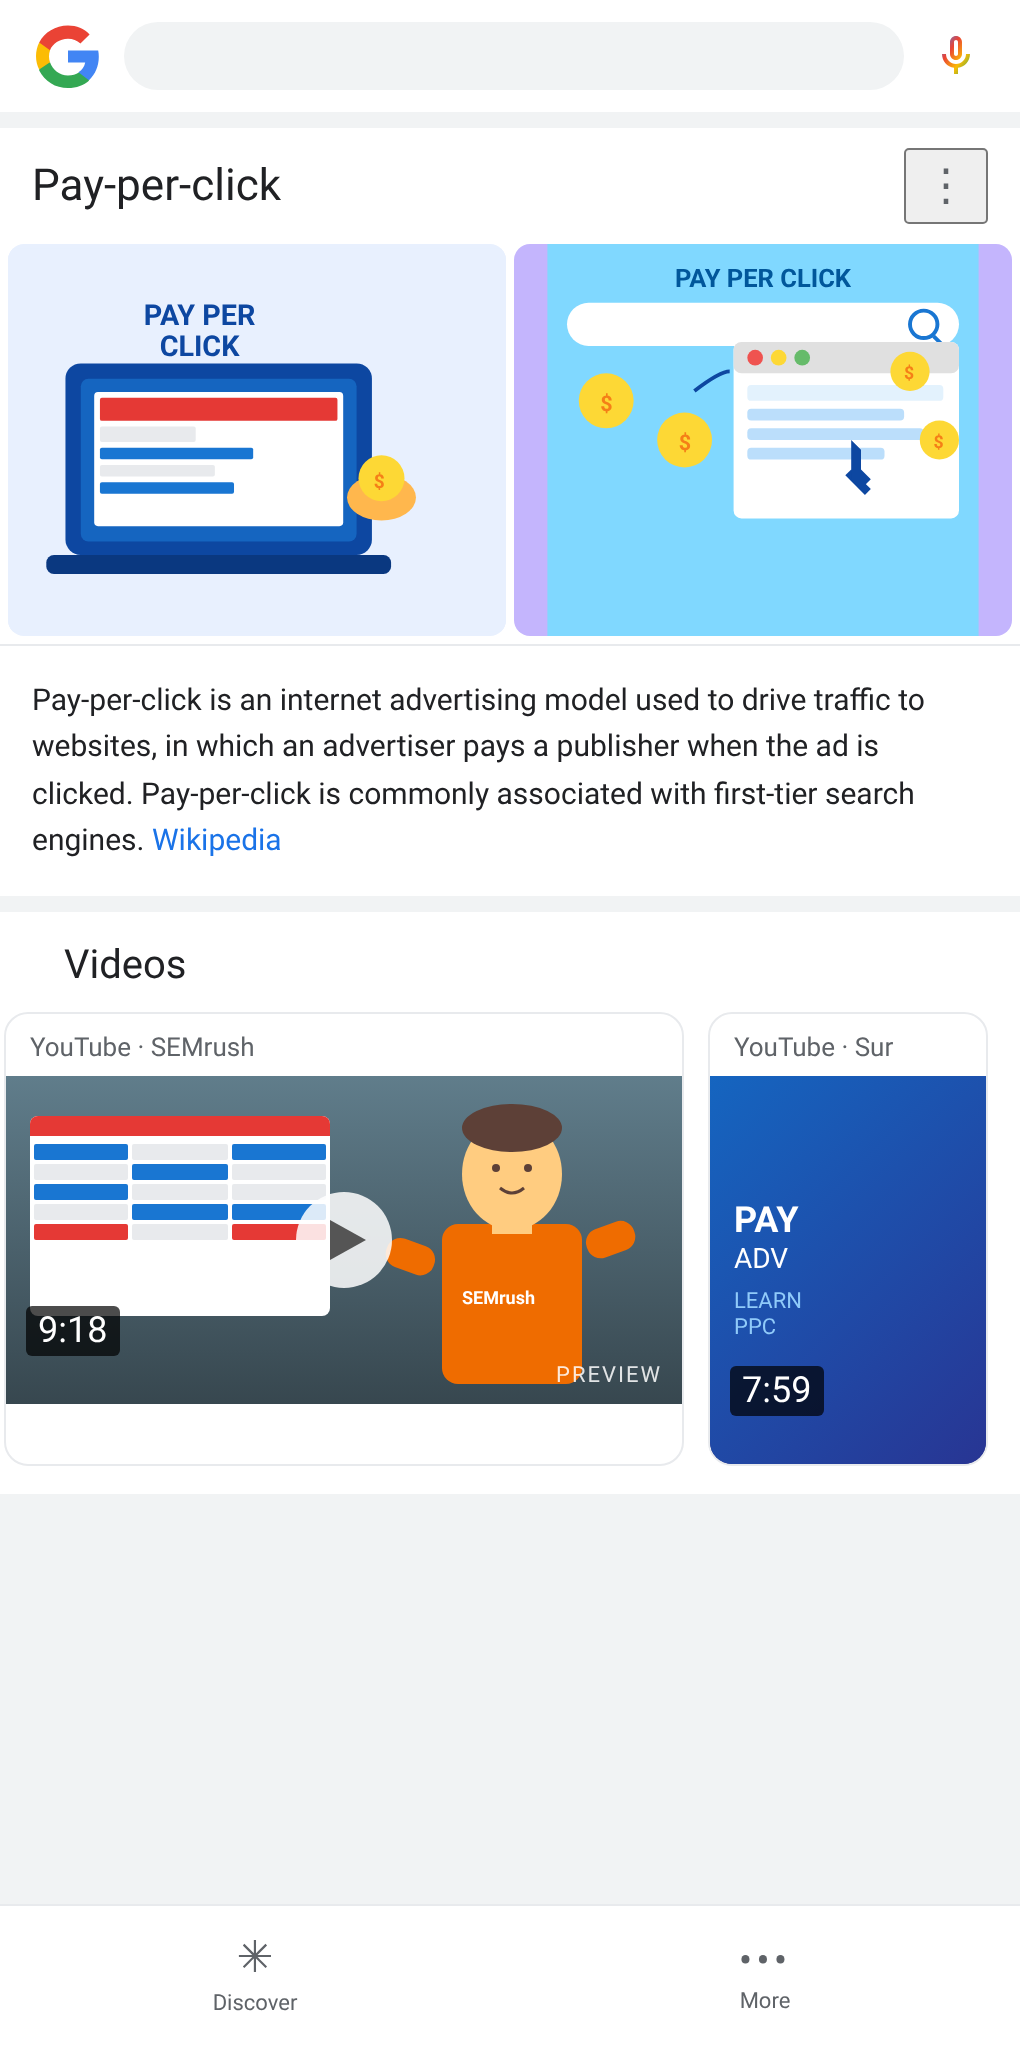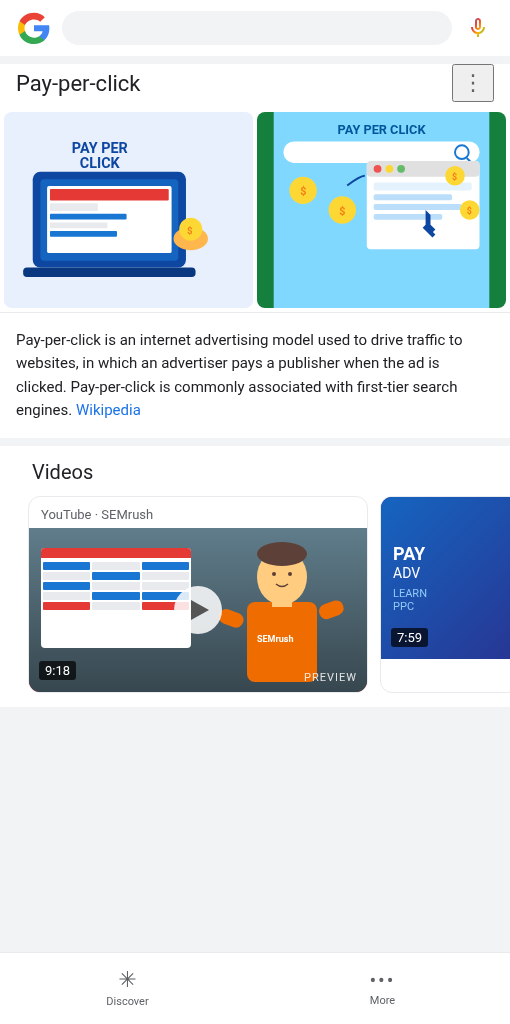--- a/index.html
+++ b/index.html
@@ -52,21 +52,21 @@
 
     
     .knowledge-panel {
       background: #fff;
       margin-top: 8px;
     }
     .panel-header {
       display: flex;
       align-items: center;
       justify-content: space-between;
-      padding: 0 16px 10px 16px;
+      padding: 10px 16px 10px 16px;
     }
     .panel-title {
       font-size: 22px;
       font-weight: 400;
       color: #202124;
     }
     .more-options-btn {
       color: #5f6368;
       font-size: 22px;
       cursor: pointer;
@@ -85,21 +85,21 @@
       flex: 1;
       border-radius: 8px;
       overflow: hidden;
       background: #e8f4fd;
       position: relative;
     }
     .image-card.first {
       background: #e8f0fe;
     }
     .image-card.second {
-      background: #15803d;
+      background: #c4b5fd;
     }
 
     
     .description-section {
       padding: 16px;
       border-top: 1px solid #e8eaed;
       font-size: 15px;
       line-height: 1.55;
       color: #202124;
     }
@@ -116,21 +116,21 @@
     }
     .videos-title {
       font-size: 20px;
       font-weight: 400;
       color: #202124;
       padding: 0 16px 12px 32px;
     }
     .videos-scroll {
       display: flex;
       gap: 12px;
-      padding: 0 28px;
+      padding: 0 2px;
       overflow: hidden;
     }
     .video-card {
       background: #fff;
       border-radius: 12px;
       border: 1px solid #e8eaed;
       overflow: hidden;
       flex-shrink: 0;
       width: 340px;
     }
@@ -143,30 +143,30 @@
       padding: 10px 12px 6px 12px;
     }
     .video-thumbnail {
       position: relative;
       width: 100%;
       height: 164px;
       background: #b91c1c;
       overflow: hidden;
     }
     .video-thumbnail.second-thumb {
-      height: 162px;
+      height: 194px;
       background: #1a237e;
     }
     .video-duration {
       position: absolute;
-      bottom: 12px;
+      bottom: 24px;
       left: 10px;
       background: rgba(0,0,0,0.7);
       color: #fff;
-      font-size: 13px;
+      font-size: 18px;
       padding: 2px 6px;
       border-radius: 3px;
     }
     .preview-label {
       position: absolute;
       bottom: 8px;
       right: 10px;
       color: rgba(255,255,255,0.85);
       font-size: 11px;
       letter-spacing: 1px;
@@ -502,20 +502,21 @@
 
         <div class="play-btn">
           <div class="play-triangle"></div>
         </div>
         <span class="video-duration">9:18</span>
         <span class="preview-label">PREVIEW</span>
       </div>
     </div>
 
     <div class="video-card second-card">
+      <div class="video-source">YouTube · Sur</div>
       <div class="video-thumbnail second-thumb">
         <div class="second-video-overlay">
           <span class="overlay-pay">PAY</span>
           <span class="overlay-adv">ADV</span>
           <span class="overlay-learn">LEARN</span>
           <span class="overlay-ppc">PPC</span>
         </div>
         <span class="video-duration">7:59</span>
       </div>
     </div>

